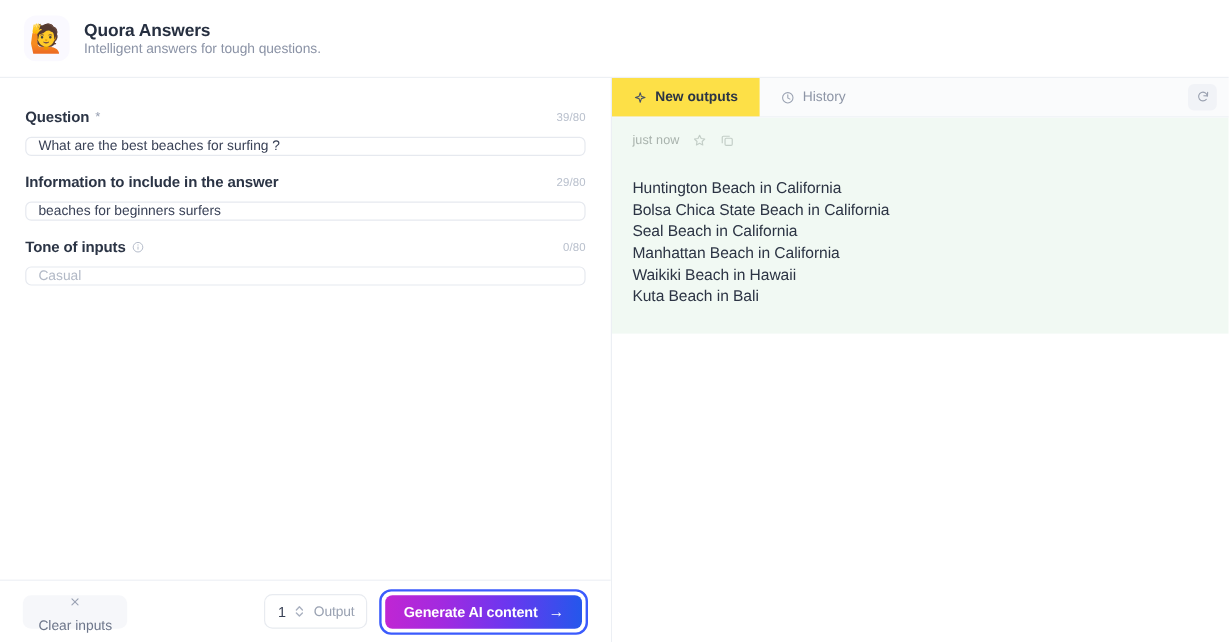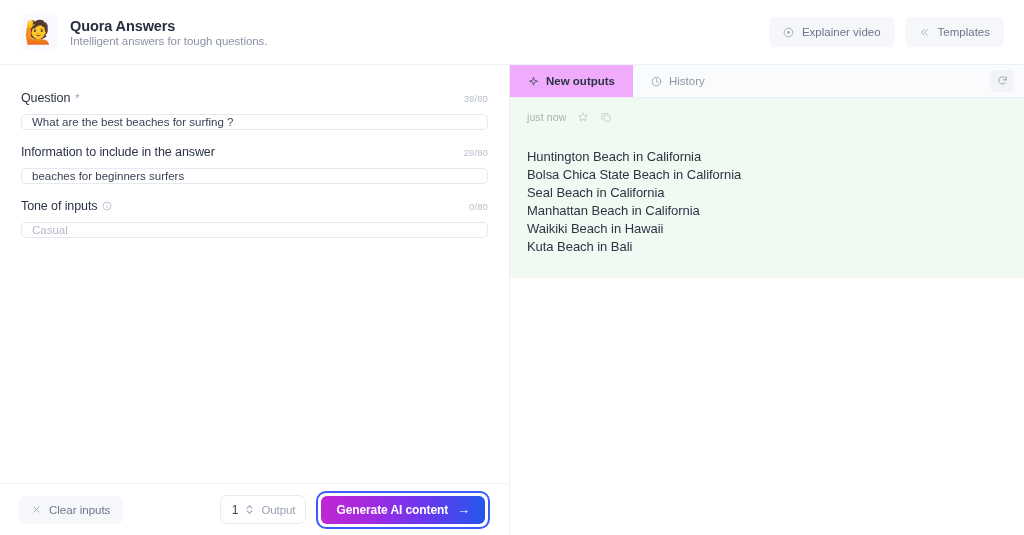--- a/index.html
+++ b/index.html
@@ -118,21 +118,21 @@
   .field { margin-bottom: 15px; }
 
   .field-head {
     display: flex;
     align-items: center;
     margin-bottom: 7px;
   }
 
   .field-label {
     font-size: 12.5px;
-    font-weight: normal;
+    font-weight: bold;
     color: #2b3445;
     letter-spacing: -0.1px;
   }
 
   .req-star {
     color: #9aa2b4;
     font-size: 11px;
     margin-left: 5px;
     line-height: 1;
   }
@@ -182,20 +182,21 @@
     gap: 8px;
     height: 28px;
     padding: 0 13px;
     border-radius: 7px;
     background: #f6f7fa;
     border: none;
     font-family: inherit;
     font-size: 11.5px;
     color: #6d768a;
     cursor: pointer;
+    flex-direction: column;
   }
 
   .clear-btn .x { color: #99a1b2; font-size: 12px; line-height: 1; }
 
   .footer-right {
     margin-left: auto;
     display: flex;
     align-items: center;
     gap: 10px;
   }
@@ -288,21 +289,21 @@
     font-size: 11.5px;
     color: #8d95a6;
     cursor: pointer;
     border: none;
     background: transparent;
     font-family: inherit;
     white-space: nowrap;
   }
 
   .tab.active {
-    background: #f0abfc;
+    background: #fde047;
     color: #2b3445;
     font-weight: bold;
   }
 
   .tab .tic { display: flex; color: #9aa2b2; }
   .tab.active .tic { color: #4a5365; }
 
   .refresh-btn {
     margin-left: auto;
     align-self: center;
@@ -366,41 +367,20 @@
 
   <div class="header">
     <div class="brand">
       <div class="brand-logo">🙋</div>
       <div class="brand-text">
         <div class="brand-title">Quora Answers</div>
         <div class="brand-sub">Intelligent answers for tough questions.</div>
       </div>
     </div>
 
-    <div class="header-actions">
-      <button class="ghost-btn">
-        <span class="ic">
-          <svg width="11" height="11" viewBox="0 0 16 16" fill="none" stroke="currentColor" stroke-width="1.4">
-            <circle cx="8" cy="8" r="6.3"></circle>
-              <circle cx="8" cy="8" r="2.1" fill="currentColor" stroke="none"></circle>
-          </svg>
-        </span>
-        <span>Explainer video</span>
-      </button>
-
-      <button class="ghost-btn">
-        <span class="ic">
-          <svg width="11" height="11" viewBox="0 0 16 16" fill="none" stroke="currentColor" stroke-width="1.4" stroke-linecap="round" stroke-linejoin="round">
-            <polyline points="7.5,4 3.8,8 7.5,12"></polyline>
-              <polyline points="12,4 8.3,8 12,12"></polyline>
-          </svg>
-        </span>
-        <span>Templates</span>
-      </button>
-    </div>
   </div>
 
   <div class="body-split">
 
     <div class="left-pane">
       <div class="form-area">
 
         <div class="field">
           <div class="field-head">
             <span class="field-label">Question</span>

